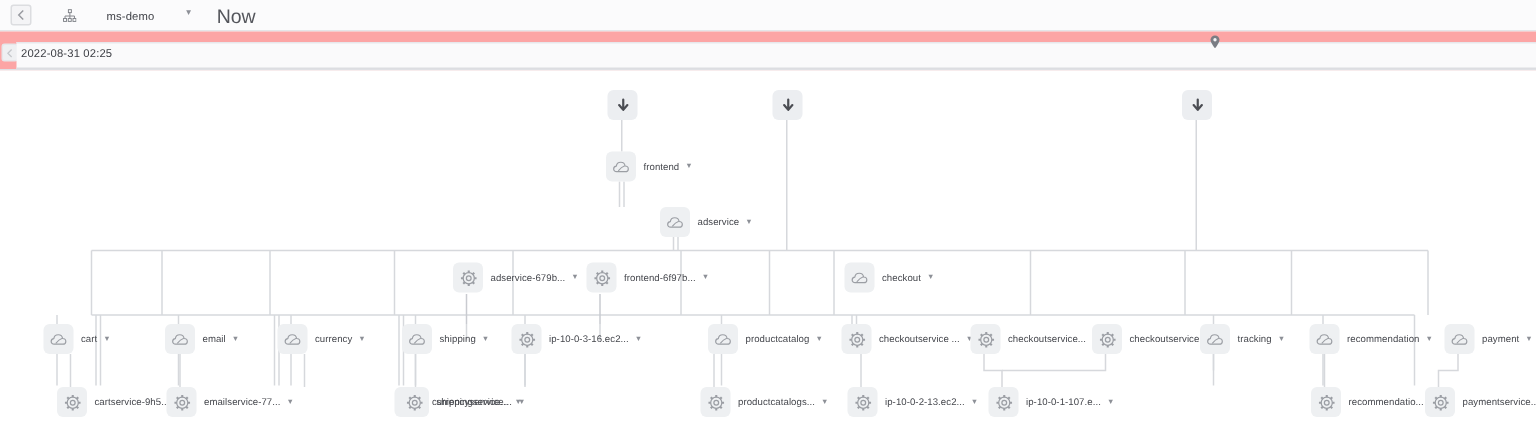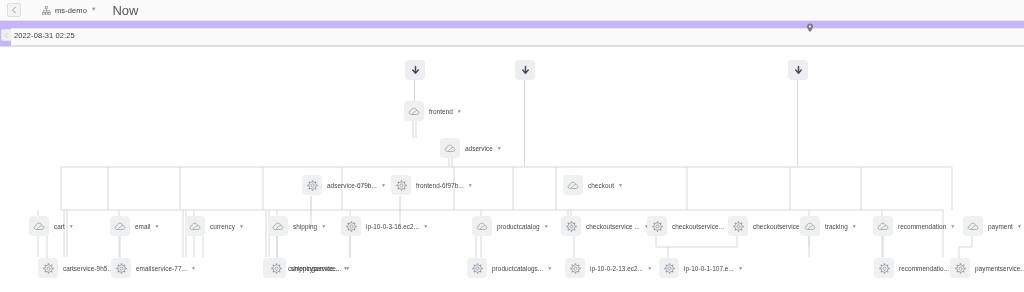--- a/index.html
+++ b/index.html
@@ -18,30 +18,30 @@
     background: #fbfbfc; border-bottom: 1px solid #e4e5e8;
     display: flex; align-items: center; gap: 7px; padding-left: 4px;
   }
   .back-btn {
     width: 14px; height: 14px; border: 1px solid #dcdde0; border-radius: 2px;
     background: #f4f4f6; color: #9a9ca2; font-size: 8px;
     display: flex; align-items: center; justify-content: center;
     margin-left: 3px;
   }
   .scope {
-    display: flex; align-items: center; gap: 4px; margin-left: 14px;
+    display: flex; align-items: center; gap: 20px; margin-left: 14px;
   }
   .scope-label { font-size: 7.5px; color: #3f4147; letter-spacing: .1px; }
   .caret { font-size: 5.5px; color: #8d9097; line-height: 1; }
   .now-label { font-size: 13px; color: #54565c; margin-left: 9px; }
 
   
   .timeline {
     position: absolute; left: 0; top: 21px; width: 1024px; height: 26px;
-    background: #c4b5fd; border-bottom: 1px solid #dfe0e4;
+    background: #fca5a5; border-bottom: 1px solid #dfe0e4;
   }
   .timeline-inner {
     position: absolute; left: 11px; top: 7px; right: 0; height: 18px;
     background: #fafafb; border-top: 1px solid #e7e8ec; border-bottom: 1px solid #dcdde1;
   }
   .tl-back {
     position: absolute; left: 1px; top: 8px; width: 11px; height: 12px;
     border: 1px solid #e6e7ea; border-radius: 2px; background: #eff0f2;
     color: #c6c8cc; font-size: 7px; display: flex; align-items: center; justify-content: center;
   }

